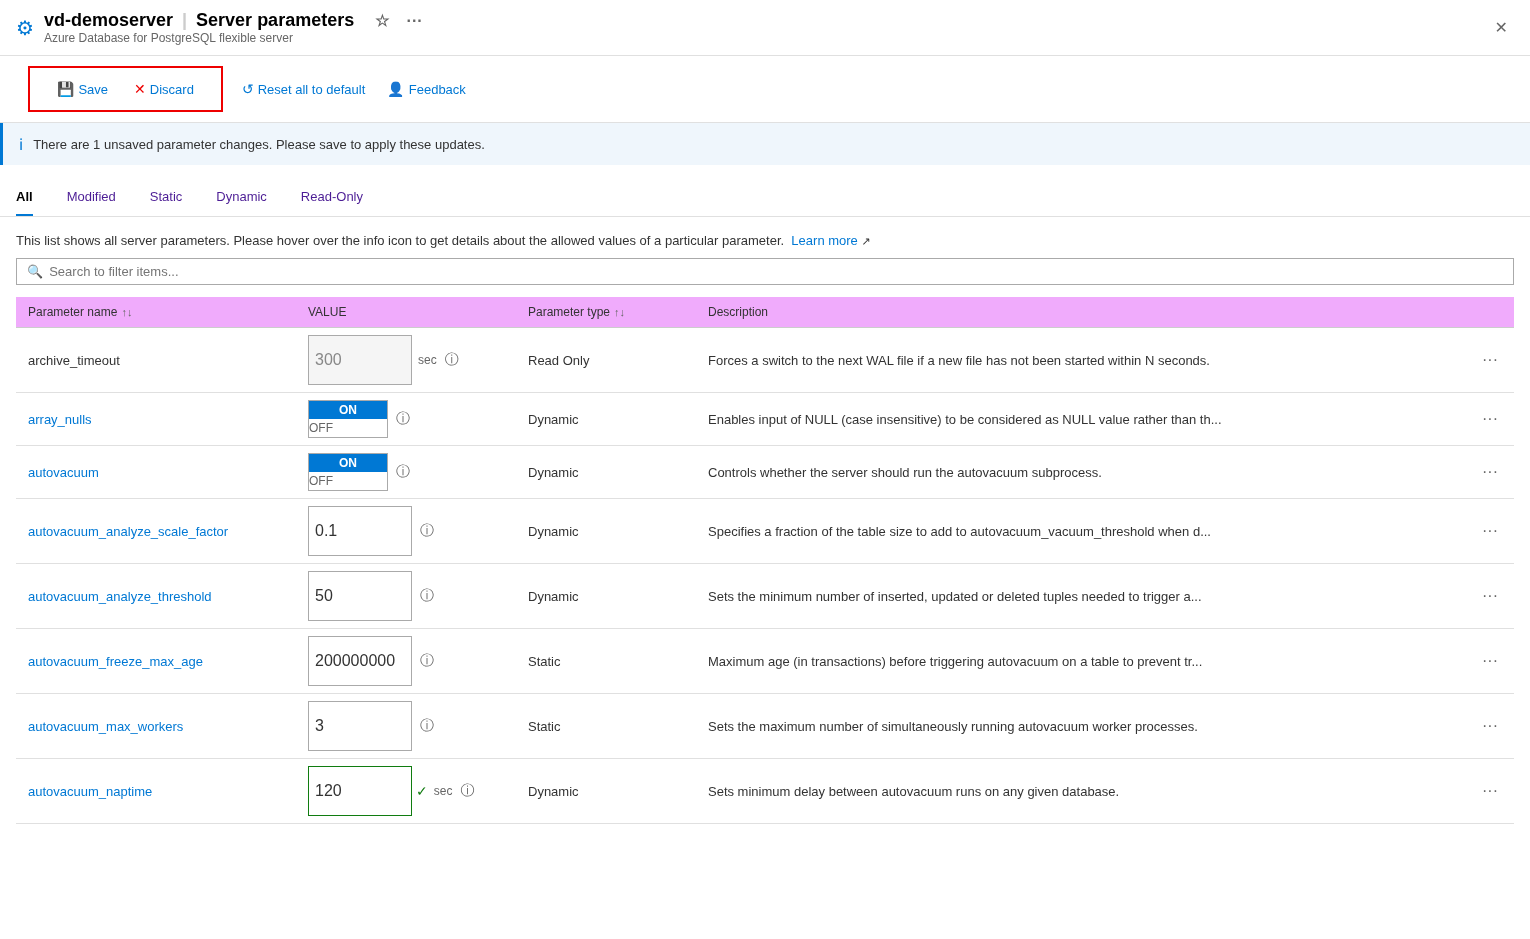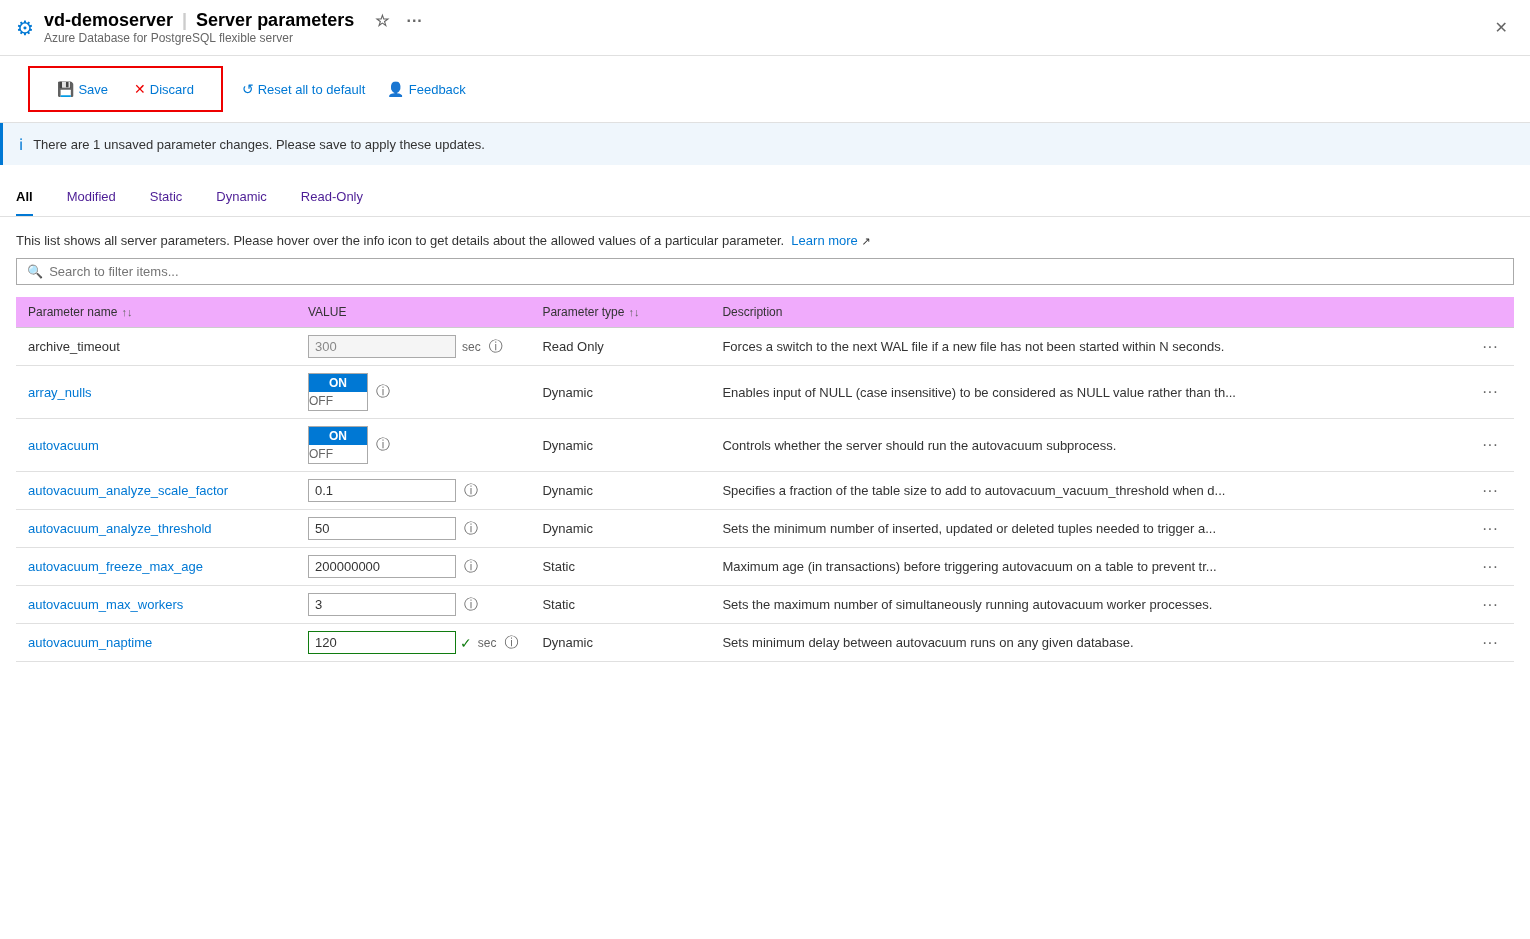--- a/index.html
+++ b/index.html
@@ -57,30 +57,30 @@
       text-align: left; padding: 8px 12px; font-size: 12px; font-weight: 400;
       color: #333; border-bottom: 1px solid #ccc; background: #f0abfc;
       white-space: nowrap;
     }
     .table td { padding: 7px 12px; border-bottom: 1px solid #e0e0e0; font-size: 13px; vertical-align: middle; }
     
     .param-link { color: #0078d4; text-decoration: none; cursor: pointer; }
     .param-link.selected { outline: 2px solid #0078d4; }
     
     .value-input {
-      border: 1px solid #aaa; padding: 3px 6px; font-size: 13px;
-      width: 148px; color: #333;
+      border: 1px solid #aaa; padding: 15px 6px; font-size: 16px;
+      width: 104px; color: #333;
     }
     .value-input.readonly { background: #f5f5f5; color: #888; }
     .value-input.check { border-color: #107c10; }
     
     .unit-text { font-size: 12px; color: #666; margin-left: 2px; }
     .toggle {
       display: inline-flex; flex-direction: column; align-items: center;
-      border: 1px solid #aaa; cursor: pointer; font-size: 12px; width: 60px;
+      border: 1px solid #aaa; cursor: pointer; font-size: 12px; width: 80px;
     }
     .toggle-on { background: #0078d4; color: #fff; width: 100%; text-align: center; padding: 2px 0; font-weight: 600; }
     .toggle-off { background: #fff; color: #666; width: 100%; text-align: left; padding: 2px 0; }
     
     .info-circle { color: #666; font-size: 14px; cursor: pointer; margin-left: 4px; }
     
     .dots-menu { color: #666; cursor: pointer; font-size: 16px; padding: 2px 4px; }
     
     .val-wrap { display: flex; align-items: center; gap: 4px; }
     

